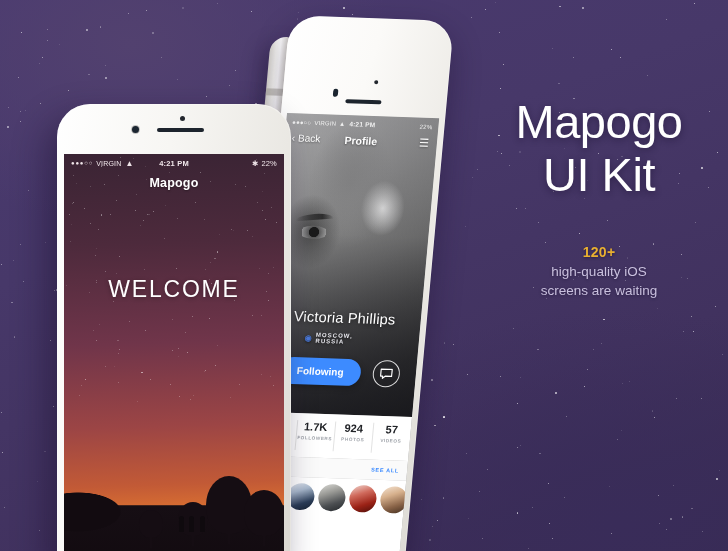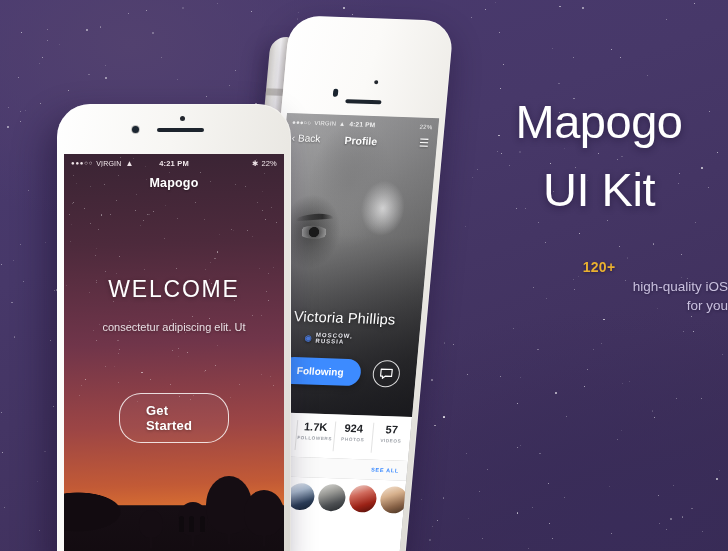--- a/index.html
+++ b/index.html
@@ -28,32 +28,32 @@
     z-index:40;
   }
   #kit-title{
     color:#ffffff;
     font-size:47px;
     line-height:53px;
     font-weight:400;
     letter-spacing:-0.5px;
     text-shadow:0 2px 7px rgba(20,10,40,.45);
   }
-  #kit-title .l2{ display:block;margin-top:15px; }
+  #kit-title .l2{ display:block; }
   #promo{ margin-top:43px; }
   #promo-count{
     color:#e9b030; font-size:14px; font-weight:700; letter-spacing:.3px;
     text-shadow:0 1px 3px rgba(20,10,40,.5);
   }
   #promo-body{
     margin-top:3px;
     color:#c9c0de; font-size:13.5px; line-height:18.5px; font-weight:400;
     text-shadow:0 1px 3px rgba(20,10,40,.45);
   }
-  #promo-body span{ display:block;text-align:right; }
+  #promo-body span{ display:block; }
 
   
   #appicons{
     position:absolute; left:470px; top:443px; width:258px;
     display:flex; justify-content:center; align-items:center; gap:34px;
     z-index:40;
   }
   .appicon{ width:38px; height:38px; border-radius:4px; display:flex; align-items:center; justify-content:center;
             font-size:17px; font-weight:700; letter-spacing:-.5px; }
   #icon-ps{ background:#0c1f33; border:2.5px solid #2fc5f5; color:#32c8f7; }
@@ -850,35 +850,33 @@
           <span>✱</span>
           <span>22%</span>
         </span>
       </div>
 
       <div id="p1-navtitle">Mapogo</div>
 
       <div id="p1-welcome">WELCOME</div>
 
       <div id="p1-lorem">
-        <span>consectetur adipiscing elit. Ut</span>
       </div>
 
-      <div id="p1-cta">Get Started</div>
     </div>
   </div>
 
   <div id="rightpanel">
     <div id="kit-title">
       <span class="l1">Mapogo</span>
       <span class="l2">UI Kit</span>
     </div>
     <div id="promo">
       <div id="promo-count">120+</div>
       <div id="promo-body">
         <span>high-quality iOS</span>
-        <span>for you</span>
+        <span>screens are waiting</span>
       </div>
     </div>
   </div>
 
 
 </div>
 
 </body></html>

